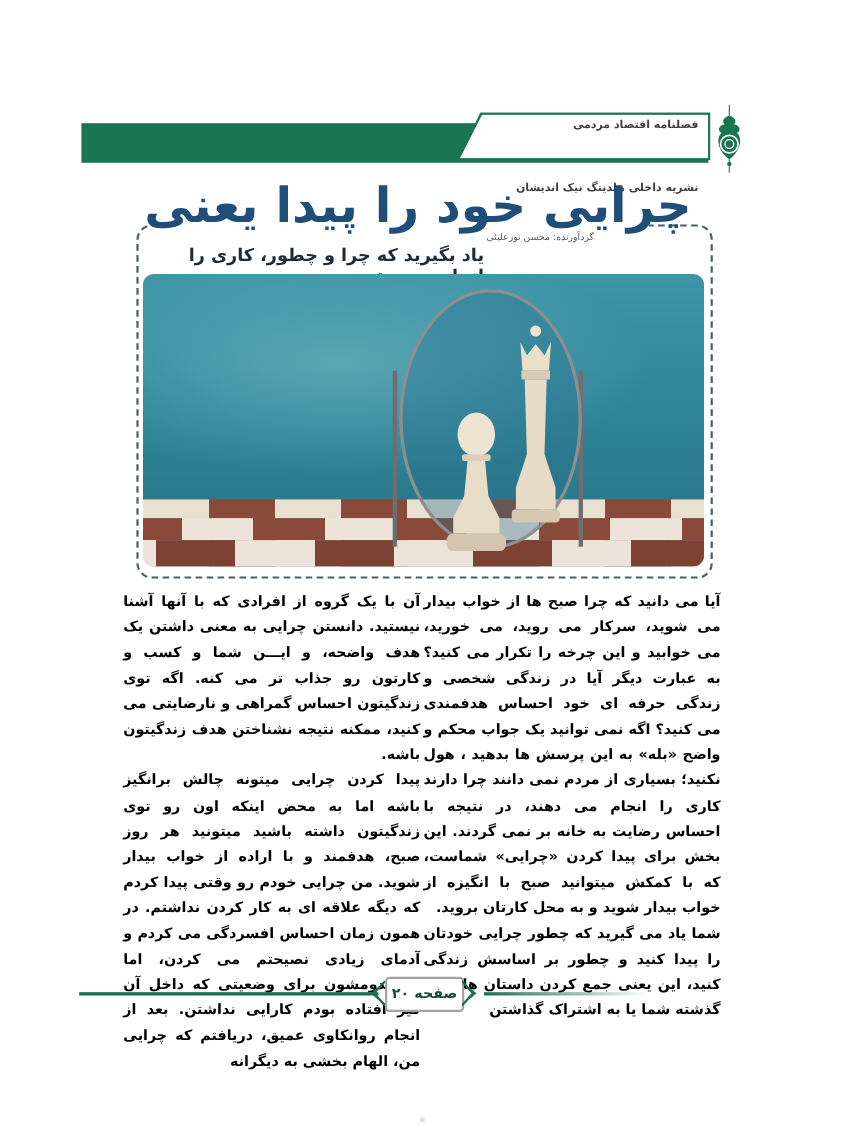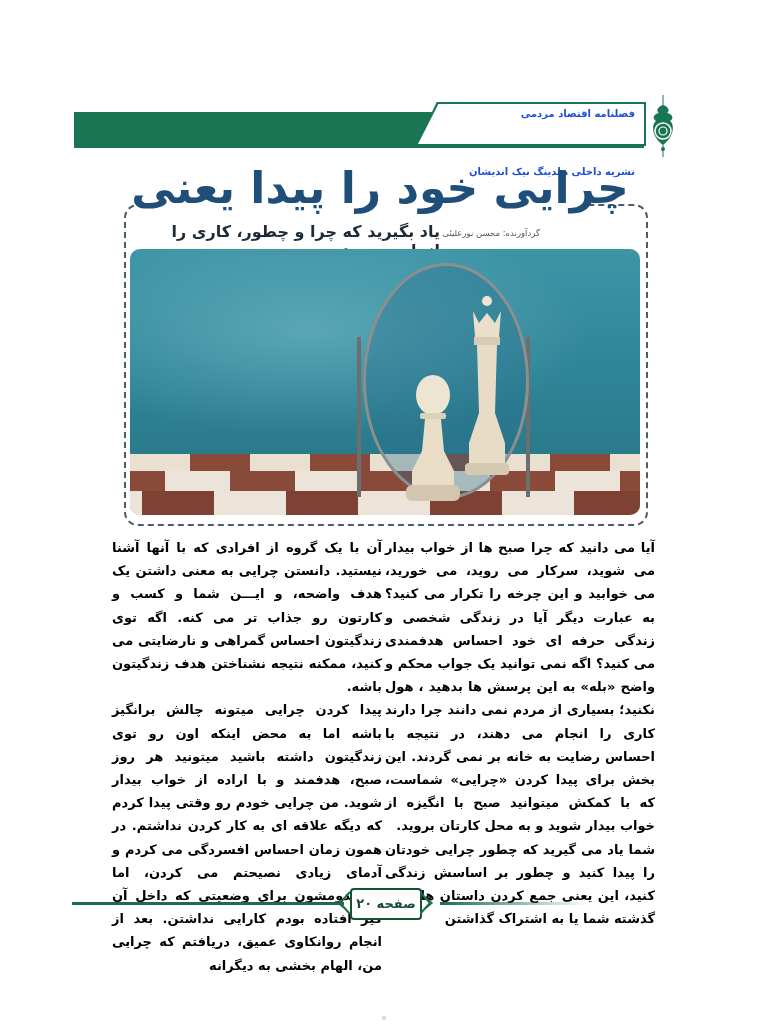--- a/index.html
+++ b/index.html
@@ -5,32 +5,32 @@
   html,body{margin:0;padding:0;}
   body{width:768px;height:1024px;background:#ffffff;position:relative;overflow:hidden;font-family:"DejaVu Sans",sans-serif;}
   .page{position:absolute;left:0;top:0;width:768px;height:1024px;}
 
   
   .header-band{position:absolute;left:74px;top:112px;width:570px;height:36px;background:#1a7552;}
   .header-tab{position:absolute;left:418px;top:104px;width:226px;height:40px;background:#ffffff;
      clip-path:polygon(9% 0,100% 0,100% 100%,0 100%);border:0;}
   .header-tab-border{position:absolute;left:416px;top:102px;width:230px;height:44px;background:#1a7552;
      clip-path:polygon(9% 0,100% 0,100% 100%,0 100%);}
-  .header-text{position:absolute;left:430px;top:106px;width:205px;direction:rtl;text-align:right;color:#1d4ed8;font-weight:bold;}
+  .header-text{position:absolute;left:430px;top:106px;width:205px;direction:rtl;text-align:right;color:#404040;font-weight:bold;}
   .header-line1{font-size:10px;line-height:15px;}
   .header-line2{font-size:10px;line-height:15px;margin-top:43px;}
   .logo{position:absolute;left:648px;top:95px;width:30px;height:62px;}
 
   
   .title{position:absolute;left:120px;top:160px;width:520px;text-align:center;direction:rtl;
      font-size:44px;font-weight:bold;color:#1f4e78;line-height:56px;letter-spacing:-1px;font-family:"DejaVu Sans",sans-serif;}
   .frame{position:absolute;left:124px;top:204px;width:520px;height:318px;border:2px dashed #4a5e6a;border-radius:14px;}
   .frame-mask{position:absolute;left:160px;top:196px;width:430px;height:14px;background:#fff;}
   .subtitle{position:absolute;left:150px;top:222px;width:290px;direction:rtl;text-align:right;font-size:16px;font-weight:bold;color:#1e2a36;}
-  .author{position:absolute;left:440px;top:228px;width:100px;direction:rtl;text-align:right;font-size:8.5px;color:#556;}
+  .author{position:absolute;left:440px;top:211px;width:100px;direction:rtl;text-align:right;font-size:8.5px;color:#556;}
 
   
   .photo{position:absolute;left:130px;top:249px;width:510px;height:266px;border-radius:10px;overflow:hidden;
      background:linear-gradient(180deg,#3e95a6 0%,#2f8598 45%,#2a7a8b 78%,#a59a8c 78%);}
   .photo .wall-light{position:absolute;left:0;top:0;width:100%;height:205px;
      background:radial-gradient(ellipse at 35% 40%,rgba(120,190,200,.55),rgba(0,0,0,0) 60%);}
   .board{position:absolute;left:0;top:205px;width:100%;height:61px;
      background:
        repeating-linear-gradient(90deg,#e9e0d2 0 60px,#8a4a3a 60px 120px);}
   .board-row2{position:absolute;left:-30px;top:222px;width:120%;height:20px;
@@ -48,21 +48,21 @@
   .col{position:absolute;top:536px;width:270px;direction:rtl;text-align:justify;text-align-last:right;
      font-size:13px;line-height:23.2px;color:#000000;font-weight:bold;font-family:"DejaVu Sans",sans-serif;}
   .col p{margin:0;}
   .col-right{left:385px;}
   .col-left{left:112px;}
 
   
   .footer-line-left{position:absolute;left:72px;top:902px;width:272px;height:3px;background:#1a6e4e;}
   .footer-line-right{position:absolute;left:440px;top:902px;width:150px;height:3px;
      background:linear-gradient(90deg,#1a6e4e,rgba(26,110,78,0));}
-  .page-badge{position:absolute;left:350px;top:888px;width:68px;height:28px;border:2px solid #14532d;border-radius:4px;
+  .page-badge{position:absolute;left:350px;top:888px;width:68px;height:28px;border:2px solid #a3a3a3;border-radius:4px;
      background:#fff;text-align:center;direction:rtl;font-size:13px;font-weight:bold;color:#1a4a38;line-height:28px;}
   .badge-orn-l{position:absolute;left:336px;top:890px;width:14px;height:26px;}
   .badge-orn-r{position:absolute;left:420px;top:890px;width:14px;height:26px;}
   .dot{position:absolute;left:382px;top:1016px;width:4px;height:4px;background:#ddd;}
 </style>
 </head>
 <body>
 
 <div class="page">
 

